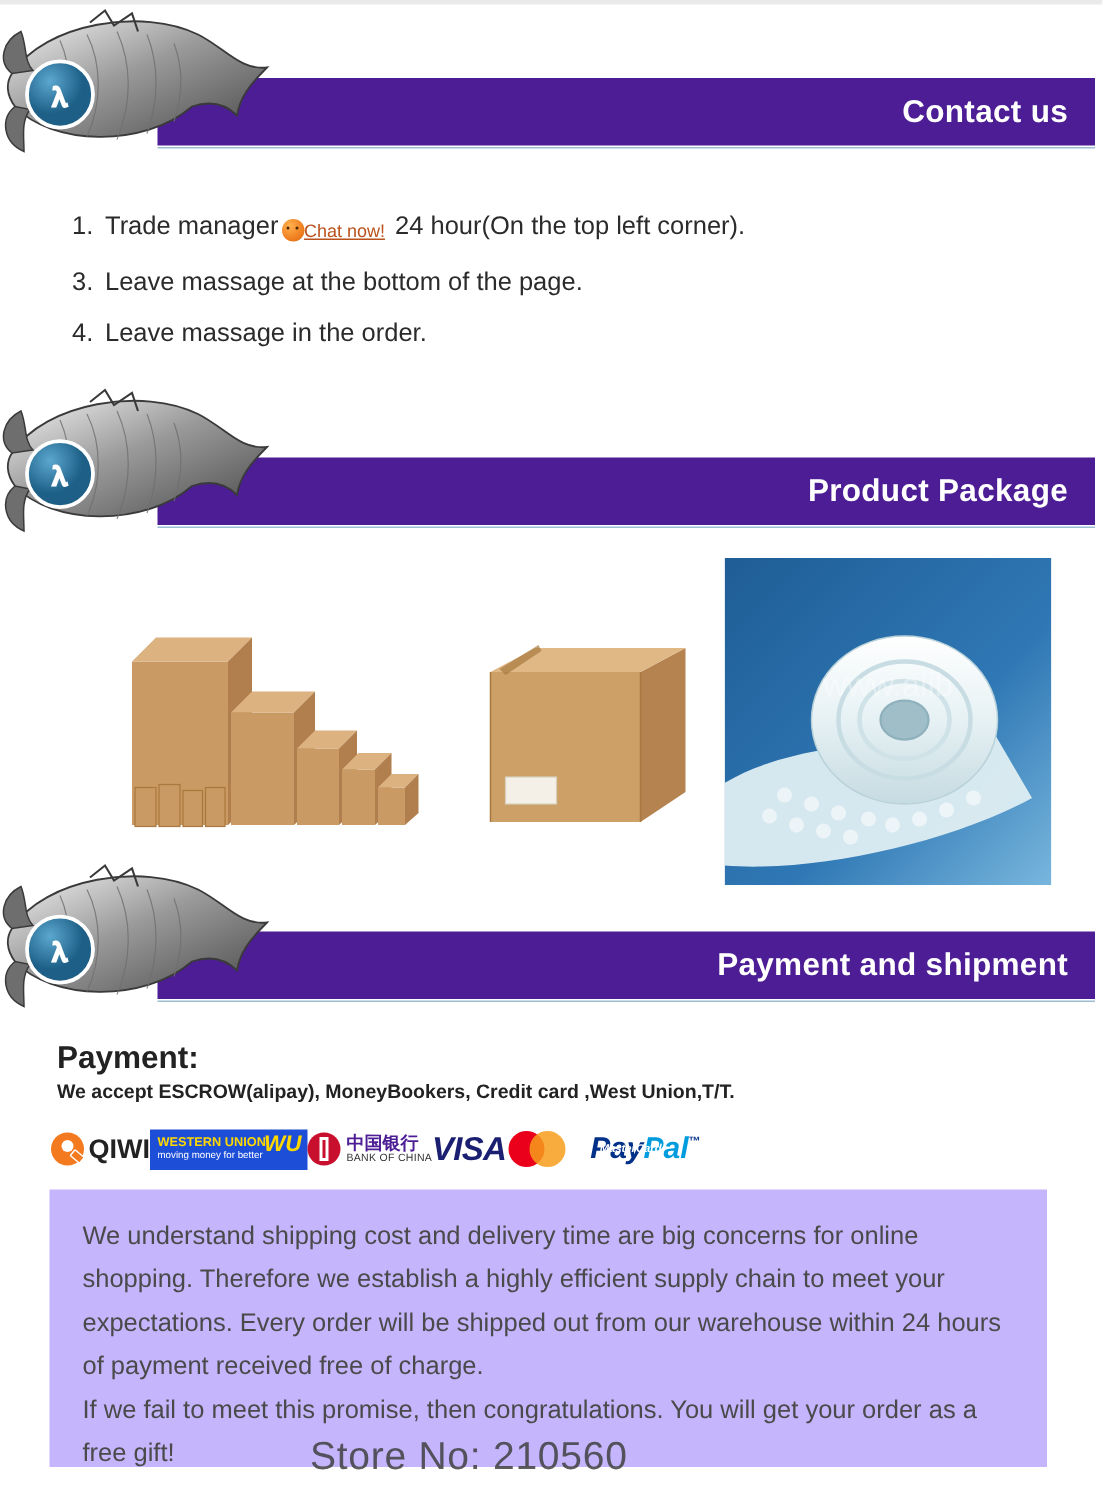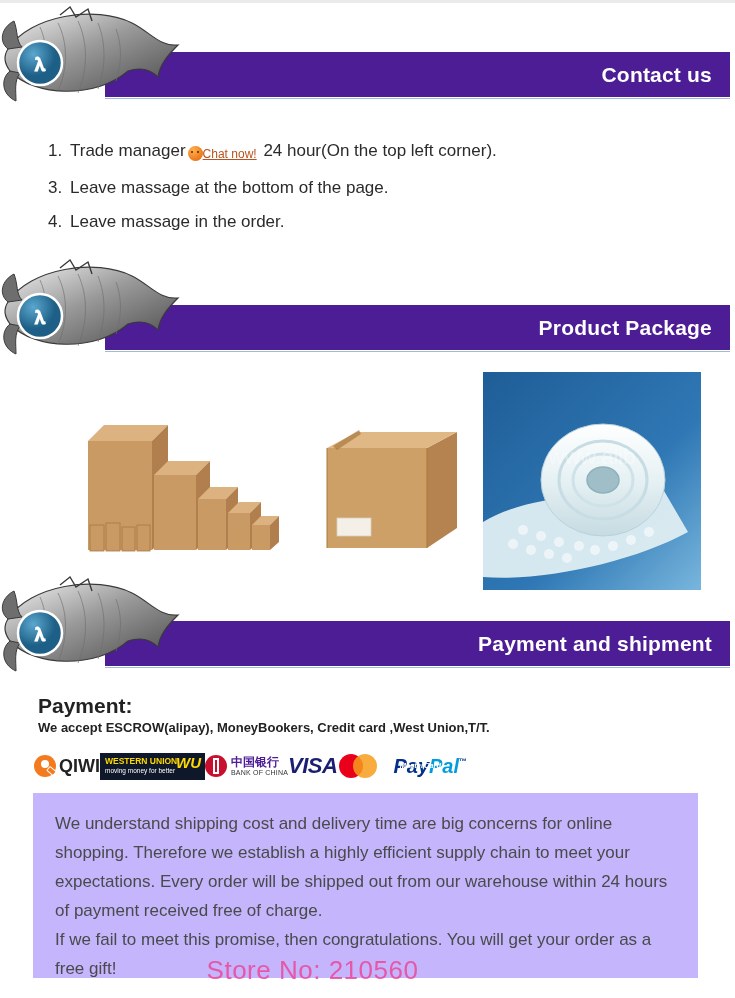--- a/index.html
+++ b/index.html
@@ -173,21 +173,21 @@
     left: 13px; top: 13px;
     width: 7px; height: 4px;
     background: #f47a20;
     border: 1.5px solid #fff;
     border-radius: 1px;
     transform: rotate(40deg);
   }
 
   .logo-wu {
     width: 105px; height: 27px;
-    background: #0f172a;
+    background: #1d4ed8;
     color: #fff;
     display: flex;
     align-items: center;
     position: relative;
     font-size: 8px;
     font-weight: bold;
     line-height: 1.05;
     padding-left: 5px;
     box-sizing: border-box;
   }
@@ -285,21 +285,21 @@
     color: #4a4a4a;
   }
 
   .watermark {
     position: absolute;
     left: 0;
     top: 955px;
     width: 625px;
     text-align: center;
     font-size: 26px;
-    color: #ec4899;
+    color: #404040;
     opacity: .85;
     letter-spacing: .5px;
   }
   .top-rule {
     position: absolute;
     left: 0; top: 0;
     width: 735px; height: 3px;
     background: #eaeaea;
   }
 </style>

